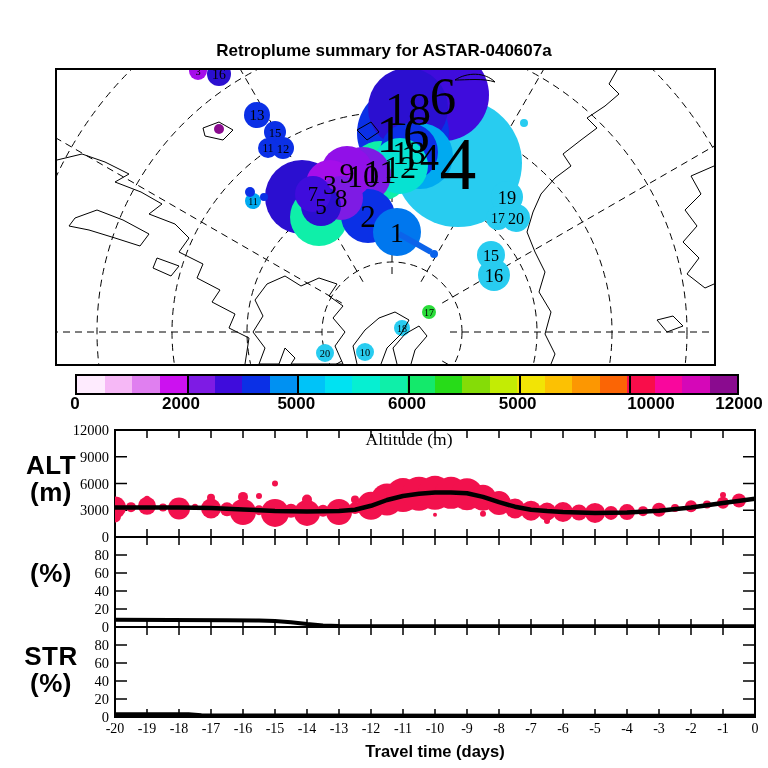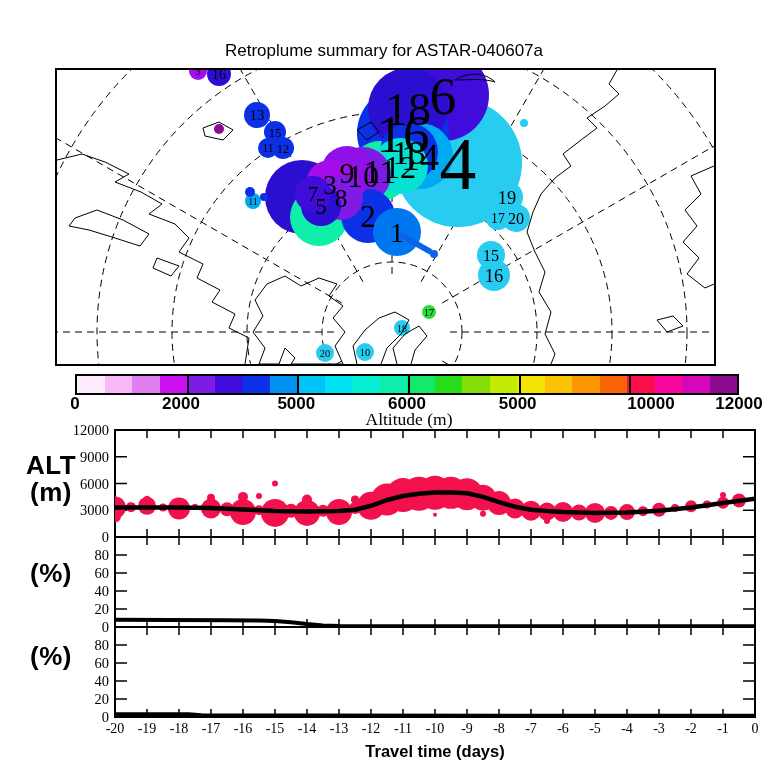--- a/index.html
+++ b/index.html
@@ -1,32 +1,32 @@
 <!DOCTYPE html>
 <html><head>
 <meta charset="utf-8">
 <style>
   html,body{margin:0;padding:0;background:#fff;}
   .page{position:relative;width:768px;height:768px;background:#fff;overflow:hidden;
         font-family:"Liberation Sans",sans-serif;color:#000;}
   .hdr{position:absolute;left:0;top:4px;width:768px;text-align:center;white-space:pre;}
-  .t1{font-size:17px;font-weight:400;line-height:22px;}
+  .t1{font-size:17px;font-weight:700;line-height:22px;}
   .t2{font-size:16.5px;font-weight:700;line-height:22px;}
   .t3{font-size:15px;font-weight:700;line-height:20px;}
   .map-frame{position:absolute;left:55px;top:68px;width:661px;height:298px;
              border:2px solid #000;box-sizing:border-box;background:#fff;}
   .map-frame svg{display:block;width:100%;height:100%;}
   .cbar{position:absolute;left:75px;top:374px;width:664px;height:21px;
         border:2px solid #000;box-sizing:border-box;display:flex;}
   .cbar .seg{flex:1 1 0;height:100%;}
   .cbar .sep{position:absolute;top:0;width:2px;height:100%;background:#000;}
   .cbar-labels{position:absolute;left:75px;top:394px;width:664px;height:18px;}
   .cbar-labels span{position:absolute;width:90px;text-align:center;
         font-size:17px;font-weight:700;}
-  .cbar-title{position:absolute;left:284px;top:409px;width:250px;text-align:center;
+  .cbar-title{position:absolute;left:284px;top:429px;width:250px;text-align:center;
         font-family:"Liberation Serif",serif;font-size:17.5px;}
   .plabel{position:absolute;left:5px;width:92px;text-align:center;
         font-size:26px;font-weight:700;line-height:27px;letter-spacing:0.5px;}
   #panels-svg{position:absolute;left:0;top:0;width:768px;height:768px;}
 </style>
 </head>
 <body>
 
 <div class="page">
 
@@ -197,20 +197,21 @@
 
   <div id="panel-labels">
       <div class="plabel" style="top: 452px;">
         <div>ALT</div>
         <div>(m)</div>
       </div>
       <div class="plabel" style="top: 560px;">
         <div>(%)</div>
       </div>
       <div class="plabel" style="top: 643px;">
+        <div>STR</div>
         <div>(%)</div>
       </div>
     </div>
 
   <svg id="panels-svg" viewBox="0 0 768 768">
       <defs>
         <clipPath id="clip0">
           <rect x="115" y="430" width="640" height="107"></rect>
         </clipPath>
         <clipPath id="clip1">

